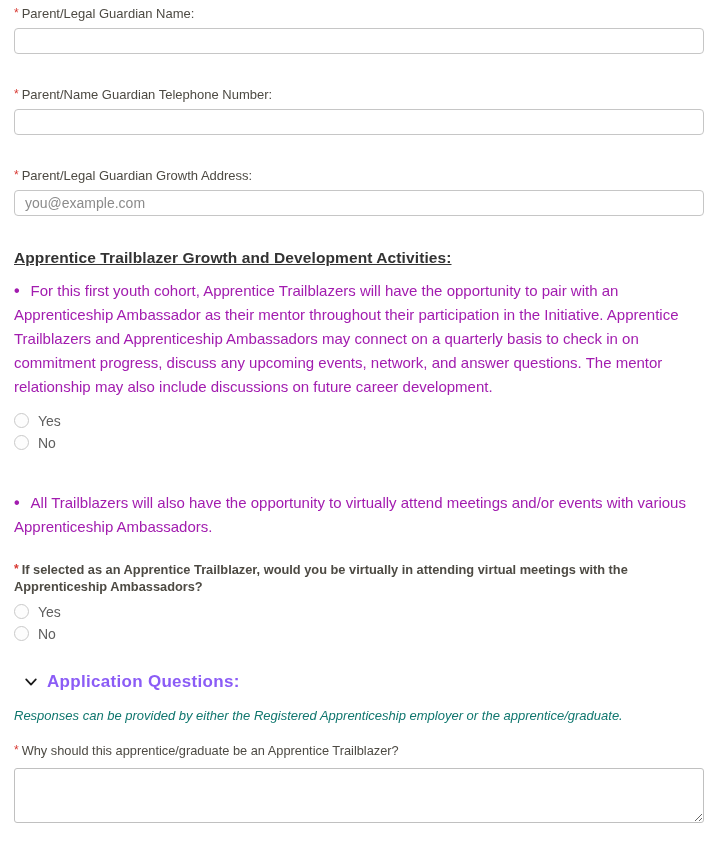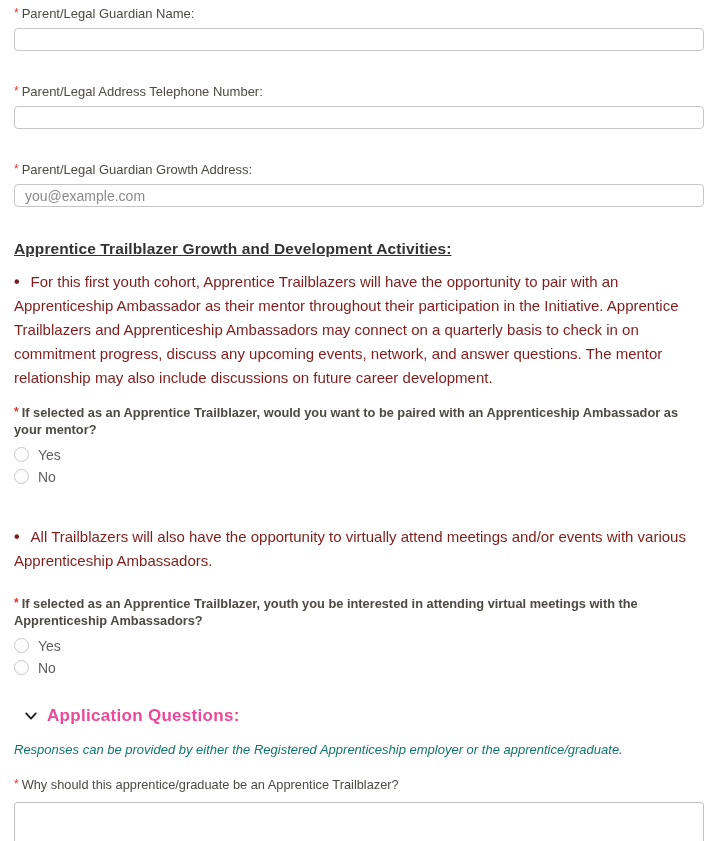--- a/index.html
+++ b/index.html
@@ -24,41 +24,41 @@
     color: #d83933;
     font-size: 12px;
     margin-right: 3px;
     vertical-align: 1px;
   }
   .text-input {
     width: 100%;
     height: 23px;
     border: 1px solid #c6c6c6;
     border-radius: 4px;
-    padding: 4px 10px;
+    padding: 12px 10px;
     font-size: 14px;
     font-family: inherit;
     color: #3d4551;
     outline: none;
   }
   .text-input::placeholder { color: #8b8b8b; }
 
   
   .section-heading {
     font-size: 15.5px;
     font-weight: 700;
     color: #333333;
     text-decoration: underline;
     margin: 20px 0 12px 0;
     letter-spacing: 0.1px;
   }
   .para {
     font-size: 15px;
     line-height: 24px;
-    color: #7f1d1d;
+    color: #a21caf;
     margin-bottom: 14px;
   }
   .bullet { font-size: 16px; font-weight: 700; margin-right: 11px; }
 
   .question {
     font-size: 12.8px;
     font-weight: 700;
     color: #4d4a43;
     line-height: 17px;
     margin-bottom: 9px;
@@ -89,21 +89,21 @@
     display: flex;
     align-items: center;
     margin: 30px 0 16px 10px;
     cursor: pointer;
     width: fit-content;
   }
   .chevron { width: 14px; height: 14px; margin-right: 9px; flex: 0 0 auto; }
   .app-title {
     font-size: 17px;
     font-weight: 600;
-    color: #ec4899;
+    color: #8b5cf6;
     letter-spacing: 0.3px;
   }
   .note {
     font-size: 13px;
     font-style: italic;
     color: #0f766e;
     margin-bottom: 18px;
   }
   .ta-label {
     font-size: 12.8px;
@@ -130,47 +130,46 @@
 <body>
 
 <div class="page">
 
   <div class="field-group">
     <label class="field-label"><span class="req">*</span><span>Parent/Legal Guardian Name:</span></label>
     <input type="text" class="text-input" style="">
   </div>
 
   <div class="field-group">
-    <label class="field-label"><span class="req">*</span><span>Parent/Legal Address Telephone Number:</span></label>
+    <label class="field-label"><span class="req">*</span><span>Parent/Name Guardian Telephone Number:</span></label>
     <input type="text" class="text-input" style="">
   </div>
 
   <div class="field-group">
     <label class="field-label"><span class="req">*</span><span>Parent/Legal Guardian Growth Address:</span></label>
     <input type="email" class="text-input" placeholder="you@example.com" style="">
   </div>
 
   <div class="section-heading">Apprentice Trailblazer Growth and Development Activities:</div>
 
   <div class="para"><span class="bullet">•</span><span>For this first youth cohort, Apprentice Trailblazers will have the opportunity to pair with an Apprenticeship Ambassador as their mentor throughout their participation in the Initiative. Apprentice Trailblazers and Apprenticeship Ambassadors may connect on a quarterly basis to check in on commitment progress, discuss any upcoming events, network, and answer questions. The mentor relationship may also include discussions on future career development.</span></div>
 
-  <div class="question"><span class="req">*</span><span>If selected as an Apprentice Trailblazer, would you want to be paired with an Apprenticeship Ambassador as your mentor?</span></div>
 
   <div class="radio-option">
     <span class="radio-circle"></span>
     <span class="radio-label">Yes</span>
   </div>
   <div class="radio-option">
     <span class="radio-circle"></span>
     <span class="radio-label">No</span>
   </div>
 
   <div class="para gap-lg"><span class="bullet">•</span><span>All Trailblazers will also have the opportunity to virtually attend meetings and/or events with various Apprenticeship Ambassadors.</span></div>
 
-  <div class="question gap-md"><span class="req">*</span><span>If selected as an Apprentice Trailblazer, youth you be interested in attending virtual meetings with the Apprenticeship Ambassadors?</span></div>
+  <div class="question gap-md"><span class="req">*</span><span>If selected as an Apprentice Trailblazer, would you be virtually in attending virtual meetings with the Apprenticeship Ambassadors?</span></div>
 
   <div class="radio-option">
     <span class="radio-circle"></span>
     <span class="radio-label">Yes</span>
   </div>
   <div class="radio-option">
     <span class="radio-circle"></span>
     <span class="radio-label">No</span>
   </div>
 

